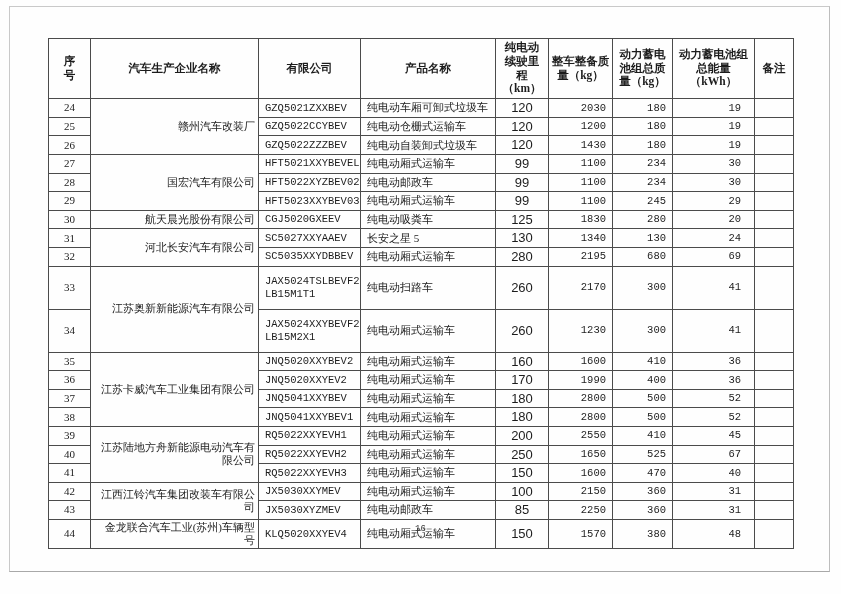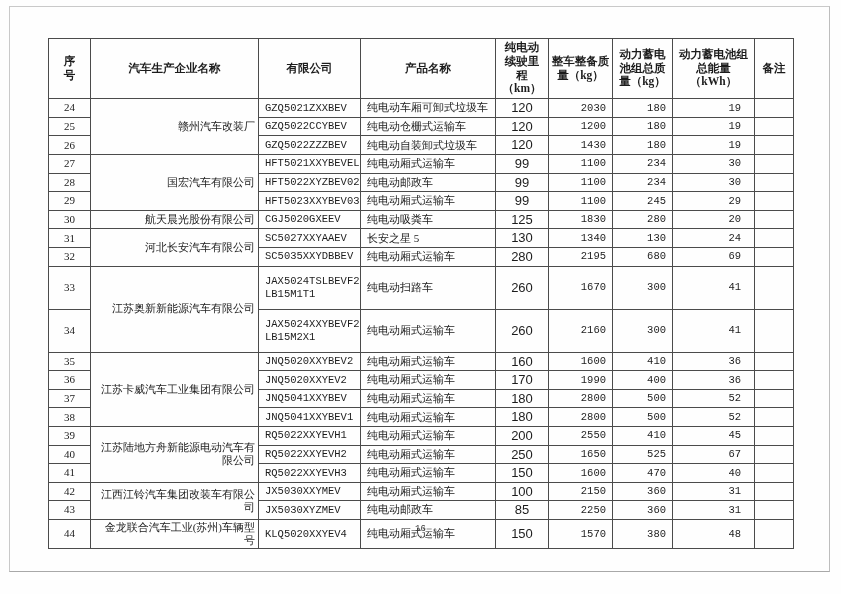--- a/index.html
+++ b/index.html
@@ -205,32 +205,32 @@
           <td class="c-num c-energy">69</td>
           <td class="c-remark"></td>
         </tr>
         <tr class="tall">
           <td class="c-no">33</td>
           <td class="c-company" rowspan="2">江苏奥新新能源汽车有限公司</td>
           <td class="c-model">JAX5024TSLBEVF266
 LB15M1T1</td>
           <td class="c-product">纯电动扫路车</td>
           <td class="c-range">260</td>
-          <td class="c-num">1670</td>
+          <td class="c-num">2170</td>
           <td class="c-num">300</td>
           <td class="c-num c-energy">41</td>
           <td class="c-remark"></td>
         </tr>
         <tr class="tall">
           <td class="c-no">34</td>
           <td class="c-model">JAX5024XXYBEVF266
 LB15M2X1</td>
           <td class="c-product">纯电动厢式运输车</td>
           <td class="c-range">260</td>
-          <td class="c-num">2160</td>
+          <td class="c-num">1230</td>
           <td class="c-num">300</td>
           <td class="c-num c-energy">41</td>
           <td class="c-remark"></td>
         </tr>
         <tr>
           <td class="c-no">35</td>
           <td class="c-company" rowspan="4">江苏卡威汽车工业集团有限公司</td>
           <td class="c-model">JNQ5020XXYBEV2</td>
           <td class="c-product">纯电动厢式运输车</td>
           <td class="c-range">160</td>

